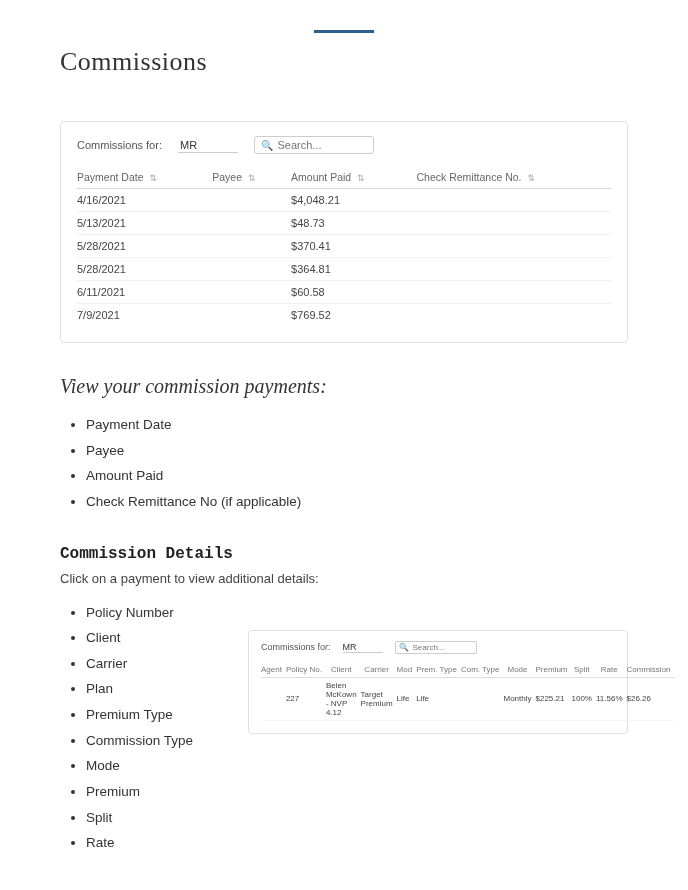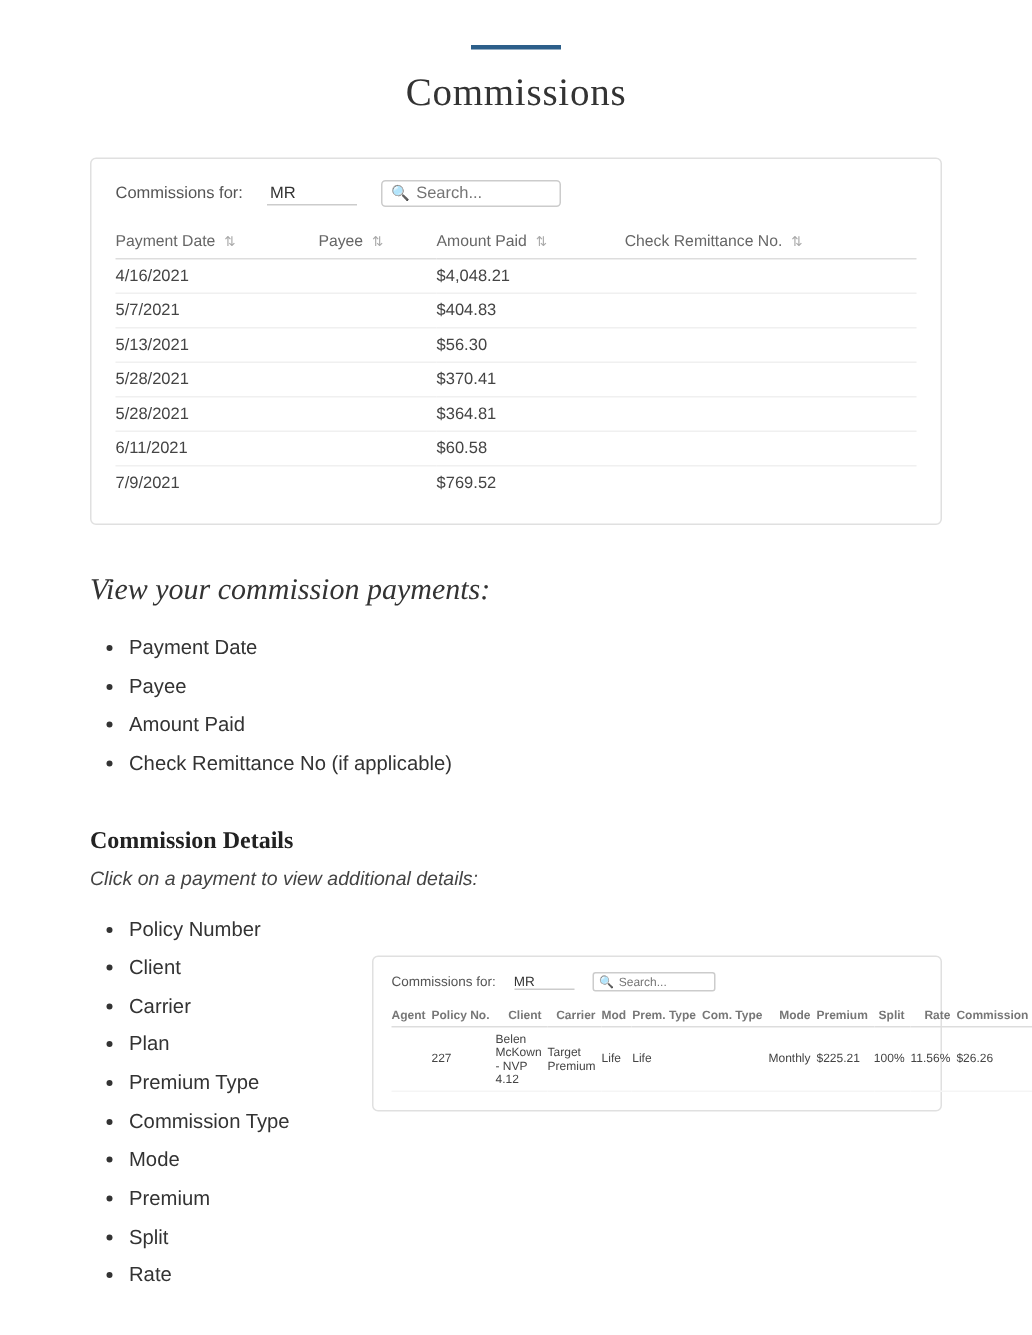--- a/index.html
+++ b/index.html
@@ -19,26 +19,26 @@
     
     .header-line {
       display: block;
       width: 60px;
       height: 3px;
       background: #2c5f8a;
       margin: 0 auto 14px auto;
     }
 
     .page-title {
-      text-align: center;
+      text-align: left;
       font-family: Georgia, serif;
       font-size: 26px;
       font-weight: normal;
       color: #333;
-      margin-bottom: 28px;
+      margin-bottom: 44px;
       letter-spacing: 0.5px;
     }
 
     
     .table-section {
       background: #fff;
       border: 1px solid #e0e0e0;
       border-radius: 4px;
       padding: 14px 16px 16px 16px;
       margin-bottom: 32px;
@@ -157,33 +157,32 @@
       color: #333;
       line-height: 1.9;
     }
 
     
     .details-section {
       margin-bottom: 20px;
     }
 
     .details-title {
-      font-family: Liberation Serif, serif;
+      font-family: Liberation Mono, monospace;
       font-size: 16px;
       font-weight: bold;
       color: #222;
       margin-bottom: 8px;
     }
 
     .details-subtitle {
       font-family: Arial, sans-serif;
       font-size: 13px;
       color: #444;
       margin-bottom: 14px;
-      font-style: italic;
     }
 
     .details-columns {
       display: flex;
       gap: 20px;
       align-items: flex-start;
     }
 
     .details-list-col {
       flex: 1;
@@ -258,22 +257,22 @@
       border-collapse: collapse;
       font-family: Arial, sans-serif;
       font-size: 8px;
     }
 
     .detail-table thead tr {
       border-bottom: 1px solid #ddd;
     }
 
     .detail-table th {
-      text-align: right;
-      font-weight: bold;
+      text-align: center;
+      font-weight: normal;
       color: #777;
       padding: 3px 4px 3px 0;
       font-size: 8px;
       white-space: nowrap;
     }
 
     .detail-table tbody tr {
       border-bottom: 1px solid #f5f5f5;
     }
 
@@ -311,29 +310,23 @@
         </tr>
       </thead>
       <tbody id="table-body">
       <tr>
     <td>4/16/2021</td>
     <td></td>
     <td>$4,048.21</td>
     <td></td>
   </tr>
           <tr>
-    <td>5/7/2021</td>
-    <td></td>
-    <td>$404.83</td>
-    <td></td>
-  </tr>
-          <tr>
     <td>5/13/2021</td>
     <td></td>
-    <td>$56.30</td>
+    <td>$48.73</td>
     <td></td>
   </tr>
           <tr>
     <td>5/28/2021</td>
     <td></td>
     <td>$370.41</td>
     <td></td>
   </tr>
           <tr>
     <td>5/28/2021</td>

